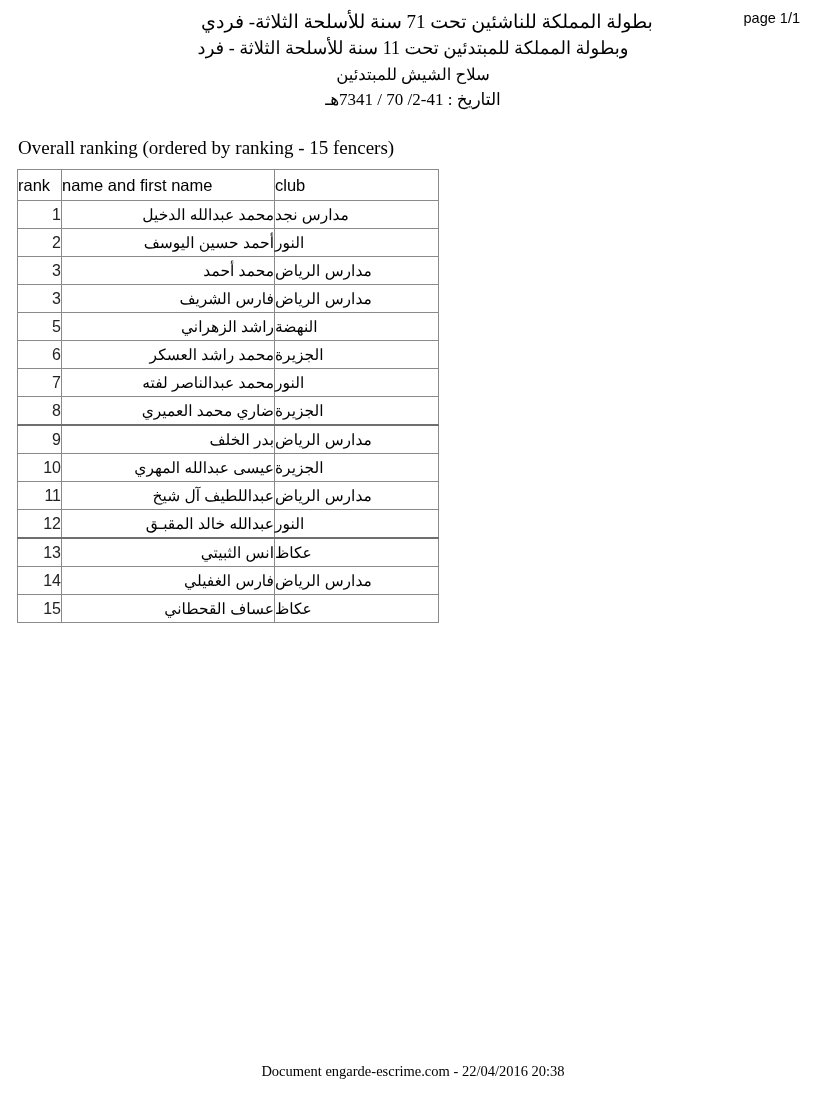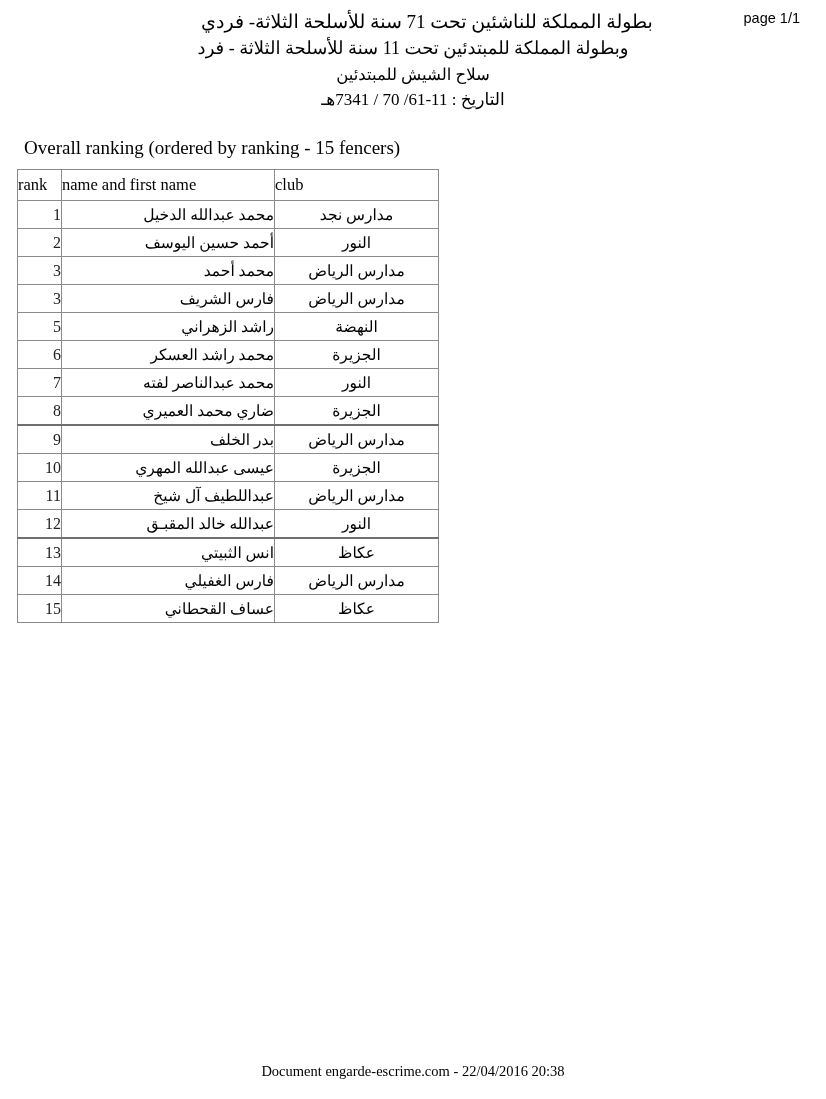--- a/index.html
+++ b/index.html
@@ -39,31 +39,31 @@
     font-family: "Liberation Serif", "DejaVu Serif", serif;
     color: #000;
     line-height: 1.32;
   }
   .h1 { font-size: 19px; margin-bottom: 3px; padding-left: 28px; }
   .h2 { font-size: 18px; margin-bottom: 3px; }
   .h3 { font-size: 16.5px; margin-bottom: 3px; }
   .h4 { font-size: 17px; margin-bottom: 2px; }
 
   .section-title {
-    margin: 26px 0 10px 24px;
+    margin: 26px 0 10px 18px;
     font-size: 19px;
     font-family: "Liberation Serif", serif;
     color: #000;
   }
 
   table.rank-table {
     border-collapse: collapse;
     margin-left: 17px;
     table-layout: fixed;
-    font-family: Liberation Serif, serif;
+    font-family: Liberation Sans, sans-serif;
   }
   table.rank-table td, table.rank-table th {
     border: 1px solid #8a8a8a;
     padding: 0;
     vertical-align: middle;
     background: #fff;
   }
   col.c-rank { width: 44px; }
   col.c-name { width: 213px; }
   col.c-club { width: 164px; }
@@ -84,21 +84,21 @@
     color: #222;
   }
   td.name, td.club {
     height: 27px;
     font-size: 15.5px;
     direction: rtl;
     unicode-bidi: bidi-override;
     color: #000;
   }
   td.name { text-align: right; padding-right: 8px; }
-  td.club { text-align: center; padding-right: 78px; }
+  td.club { text-align: left; padding-right: 78px; }
   tr.group-end td {
     border-bottom: 2px solid #6f6f6f;
   }
 
   .footer {
     position: absolute;
     bottom: 19px;
     left: 0;
     width: 100%;
     text-align: center;
@@ -111,21 +111,21 @@
 <body>
 
 <div class="page">
 
   <div class="page-number">page 1/1</div>
 
   <div class="header-block">
     <div class="header-line h1">بطولة المملكة للناشئين تحت 17 سنة للأسلحة الثلاثة- فردي</div>
     <div class="header-line h2">وبطولة المملكة للمبتدئين تحت 11 سنة للأسلحة الثلاثة - فرد</div>
     <div class="header-line h3">سلاح الشيش للمبتدئين</div>
-    <div class="header-line h4">التاريخ : 11-16/ 07 / 1437هـ</div>
+    <div class="header-line h4">التاريخ : 14-2/ 07 / 1437هـ</div>
   </div>
 
   <div class="section-title">Overall ranking (ordered by ranking - 15 fencers)</div>
 
   <table class="rank-table">
     <colgroup>
       <col class="c-rank">
         <col class="c-name">
         <col class="c-club">
     </colgroup>

